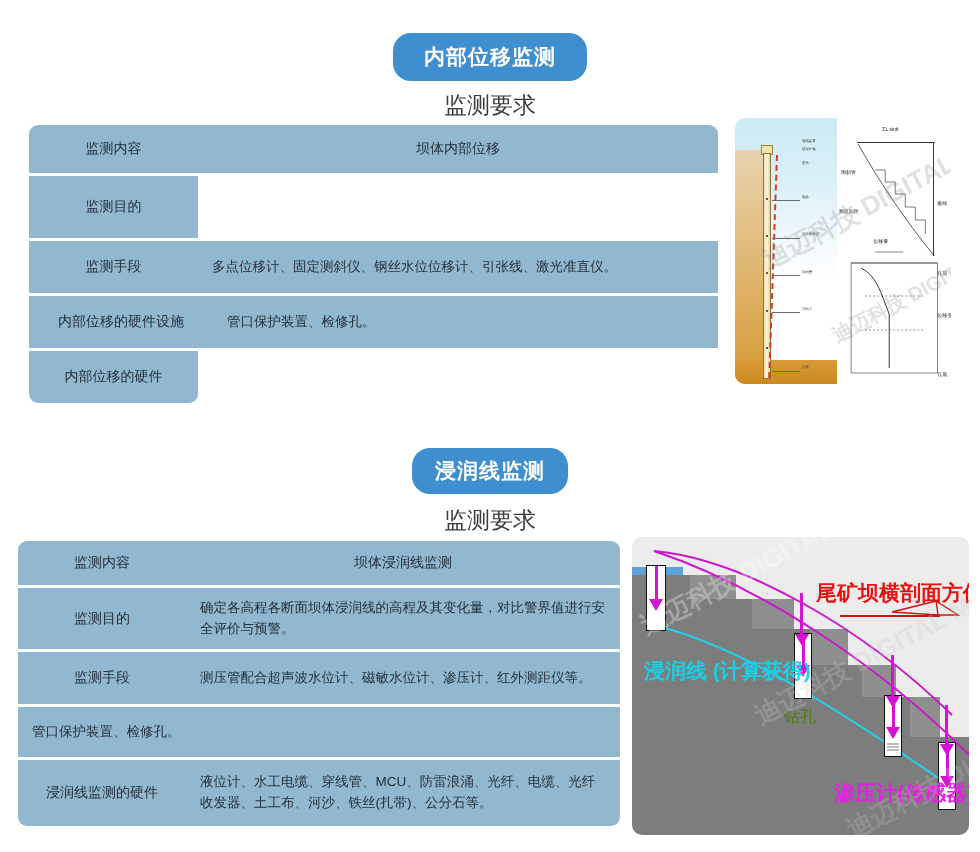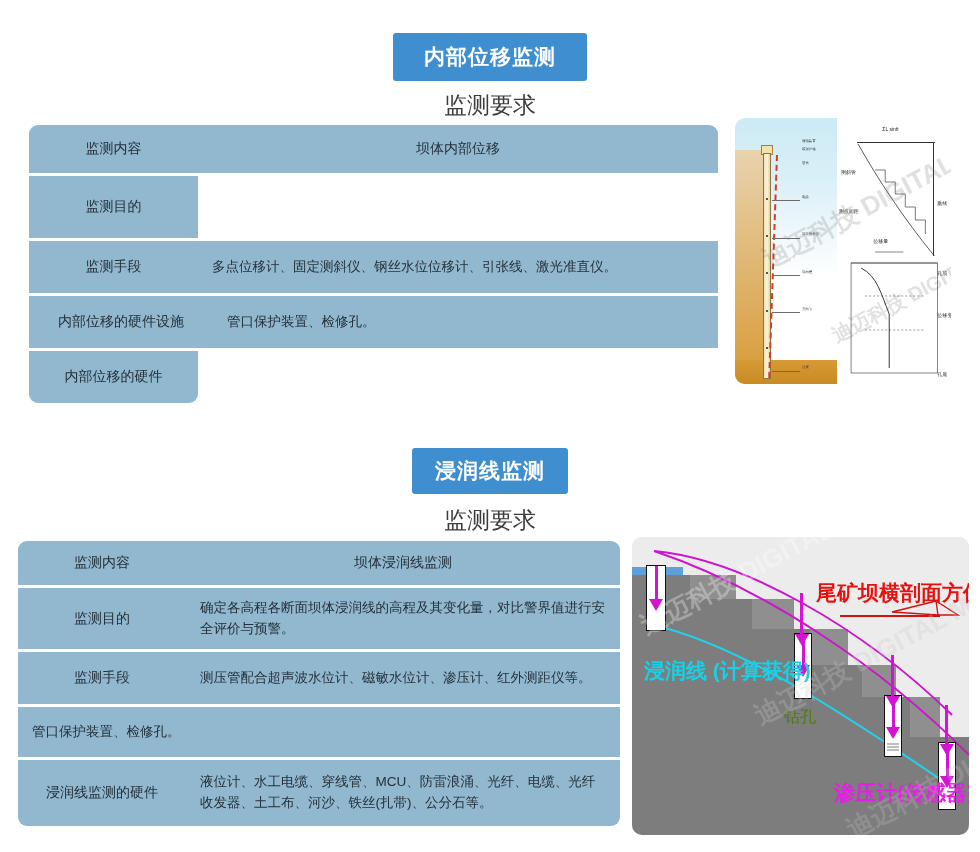--- a/index.html
+++ b/index.html
@@ -12,21 +12,21 @@
   .page { position: relative; width: 980px; height: 852px; }
 
   
   .badge {
     position: absolute;
     background: #3f8fd0;
     color: #ffffff;
     font-size: 21px;
     font-weight: bold;
     letter-spacing: 1px;
-    border-radius: 3px;
+    border-radius: 18px;
     display: flex;
     align-items: center;
     justify-content: center;
     white-space: nowrap;
   }
   .section-title {
     position: absolute;
     font-size: 23px;
     color: #3c3c3c;
     text-align: center;

